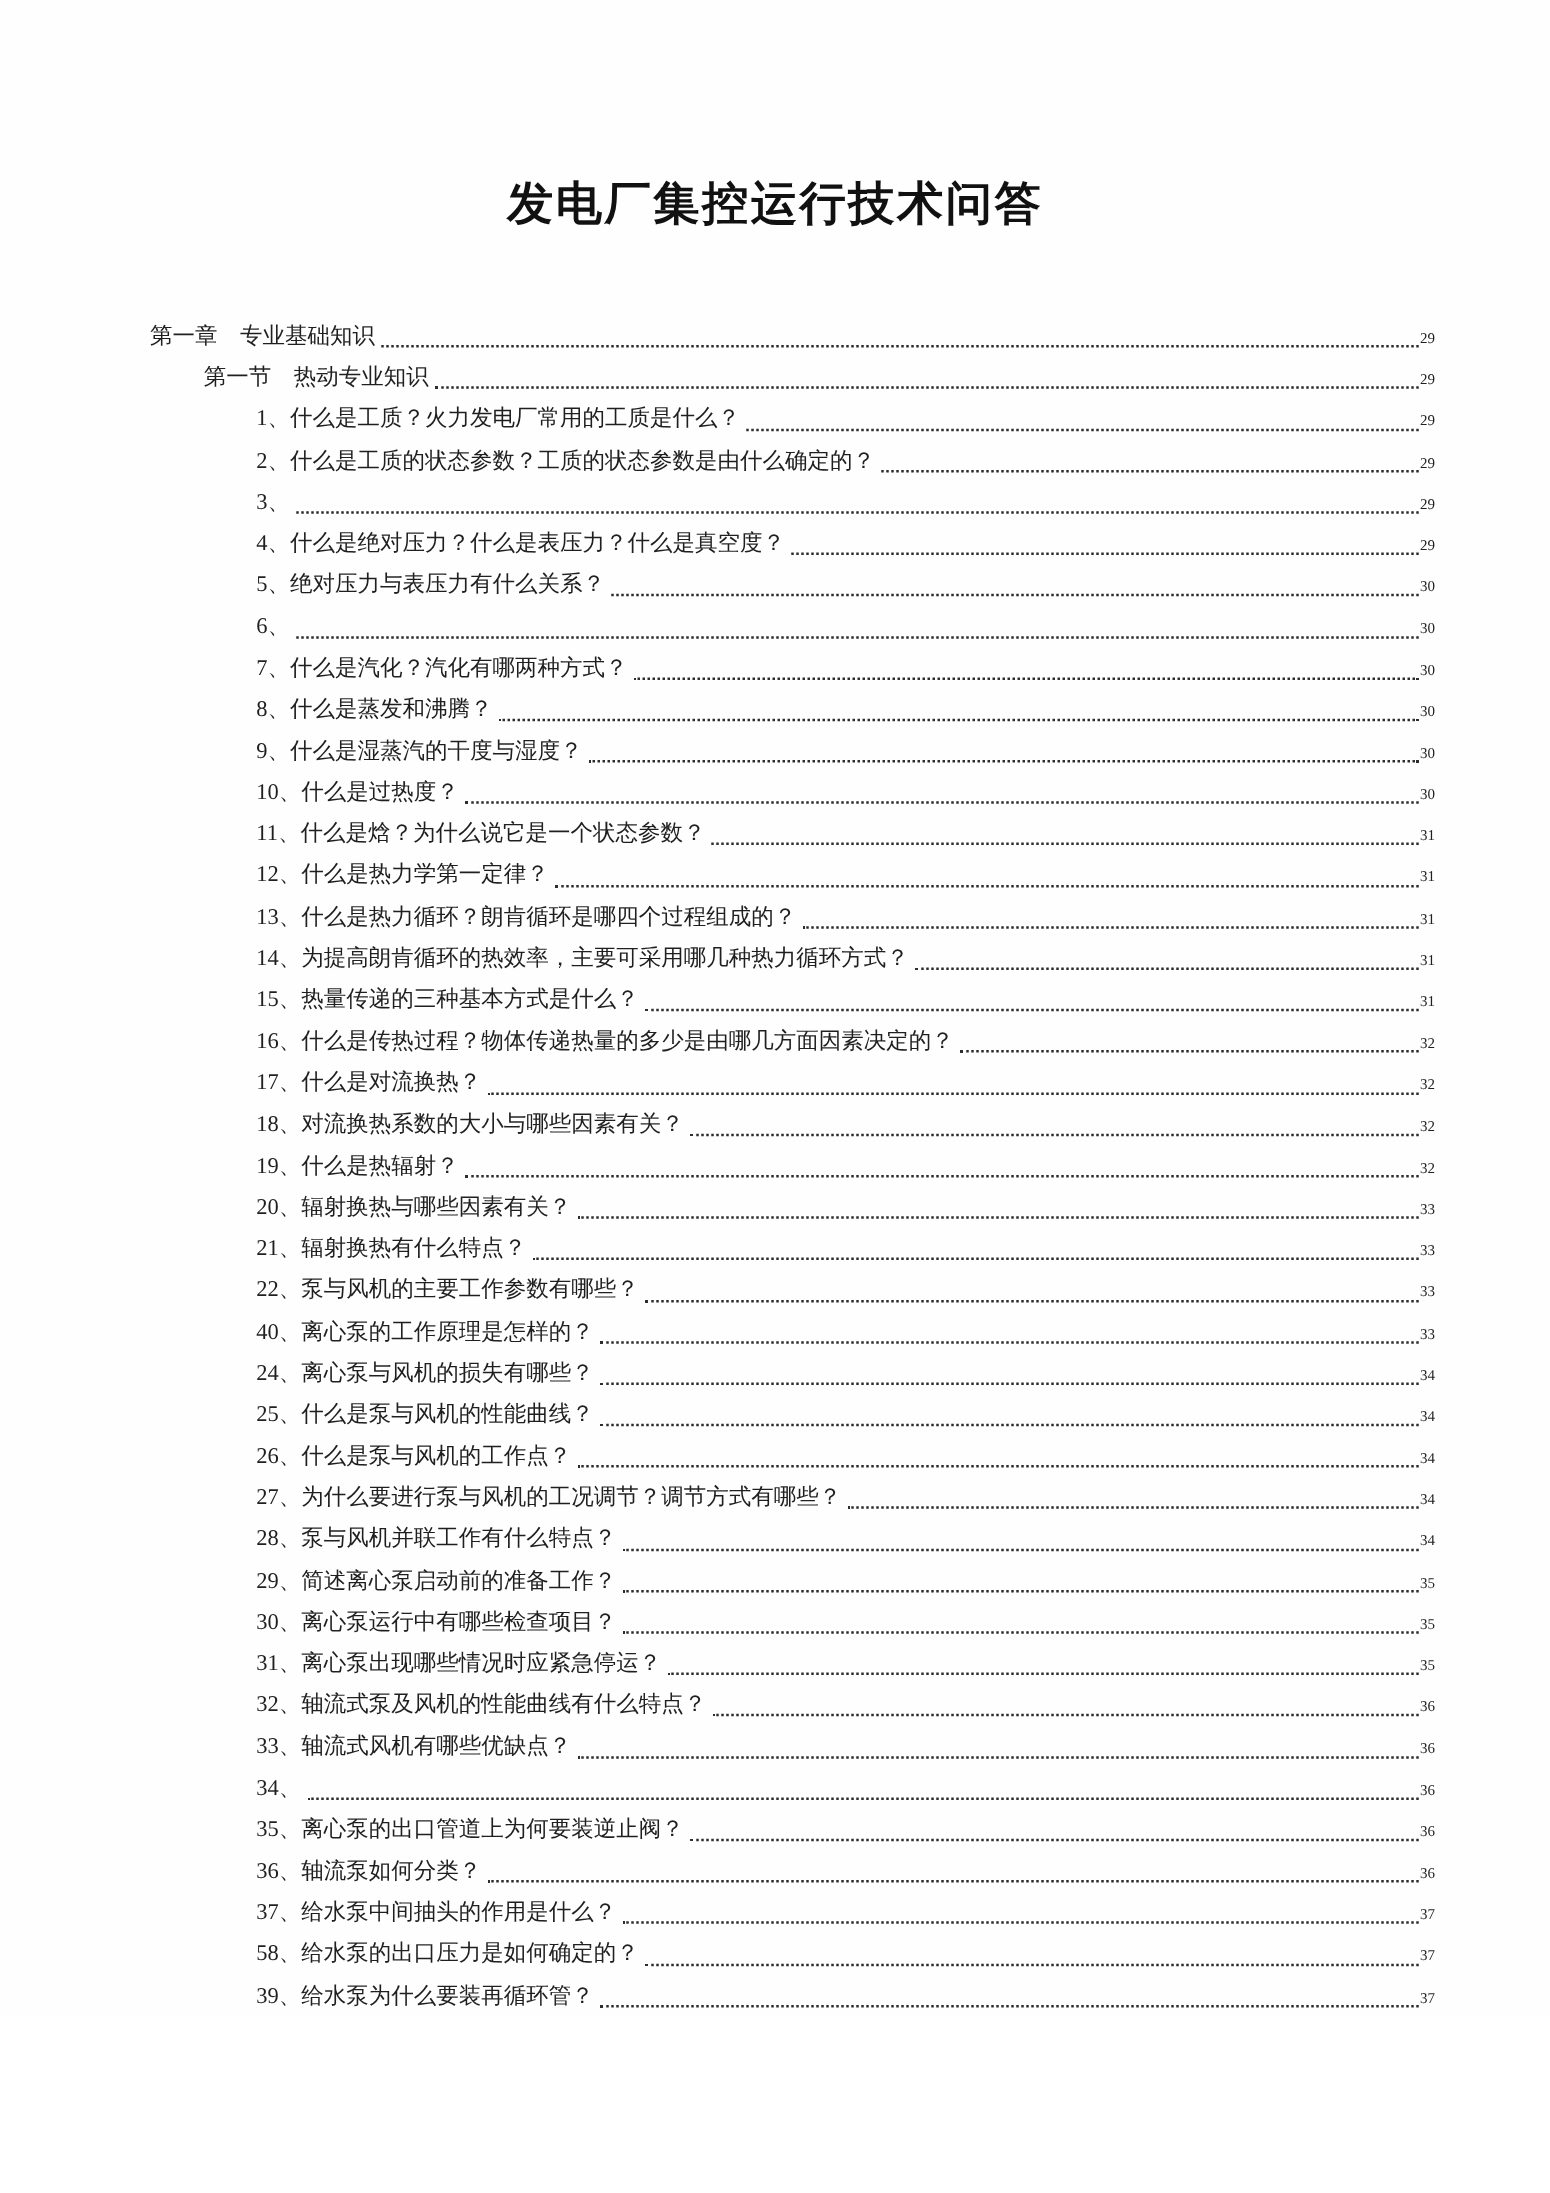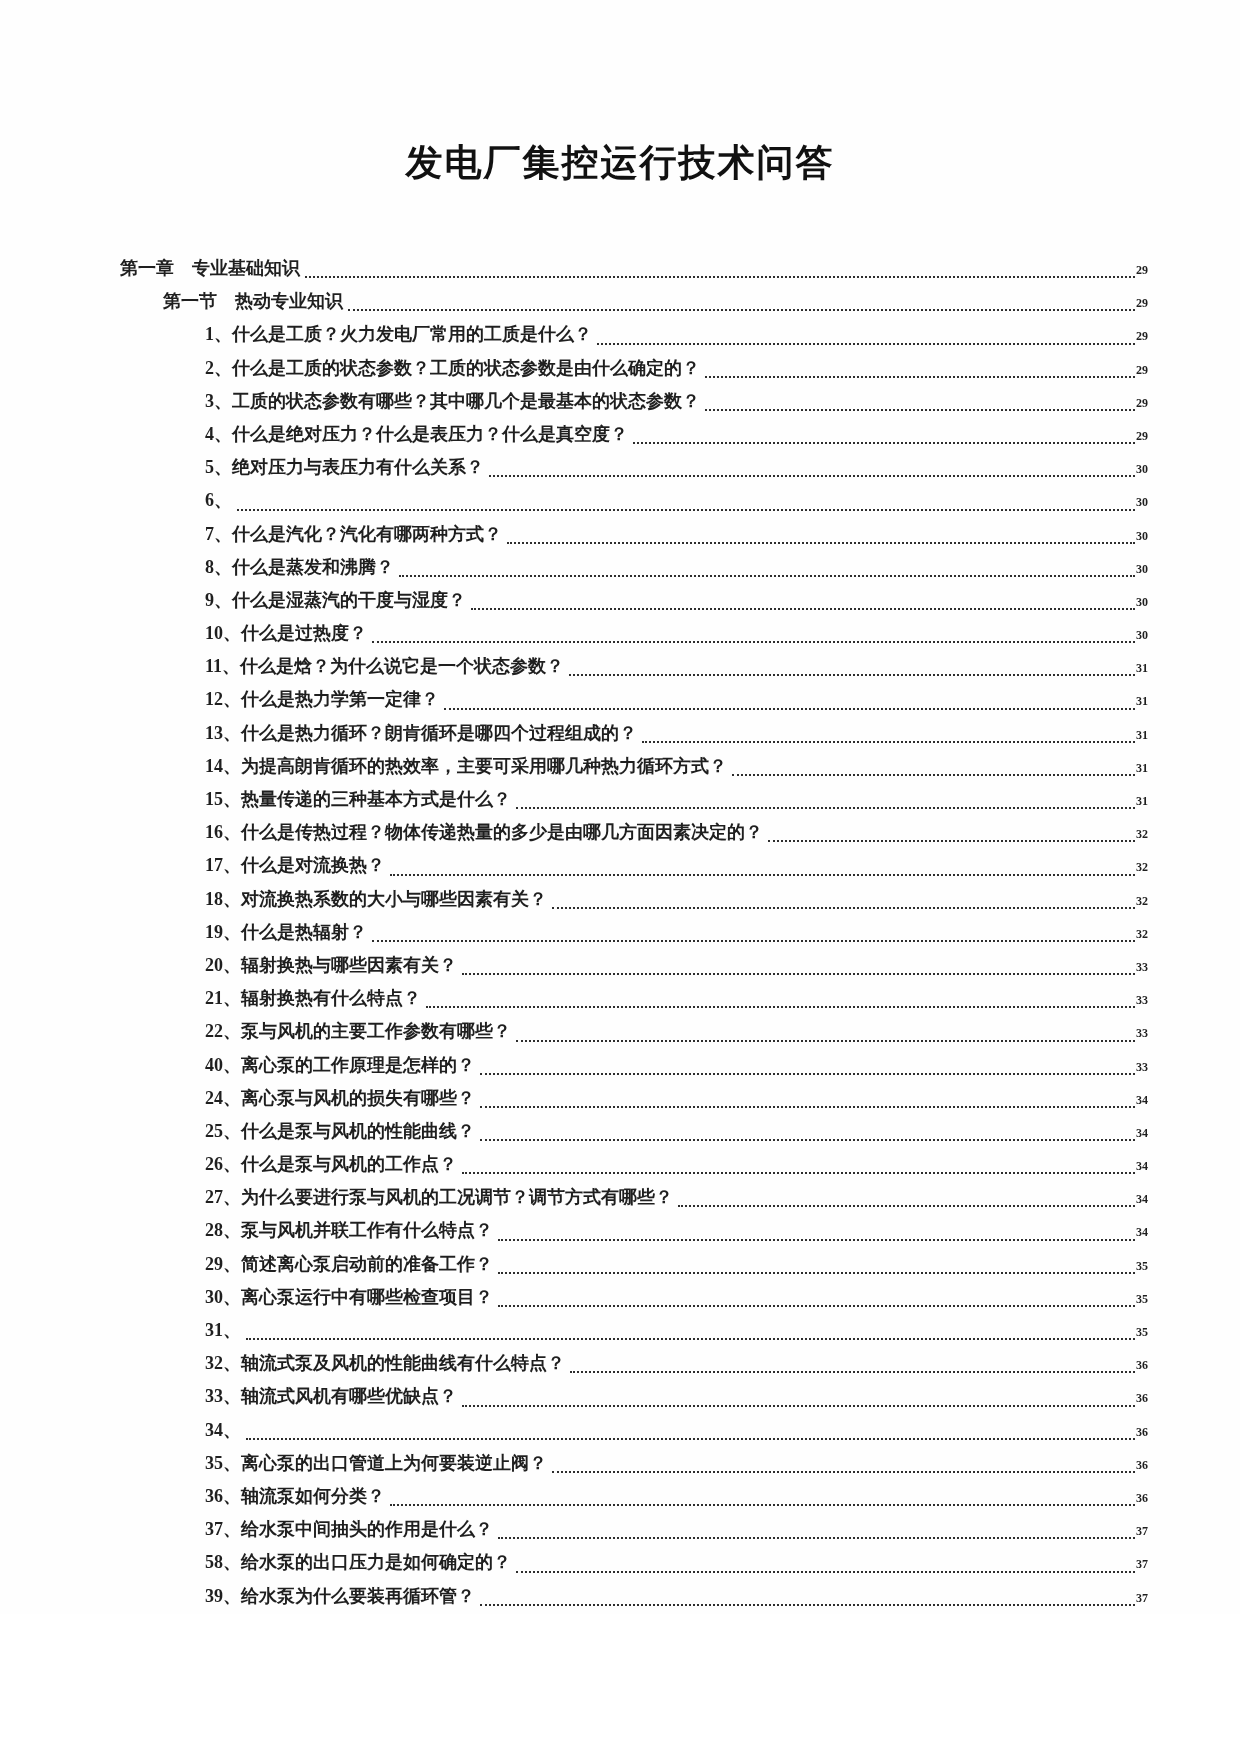--- a/index.html
+++ b/index.html
@@ -30,21 +30,20 @@
     margin: 64px 92px 0 120px; 
   }
   .toc-row {
     display: flex;
     align-items: baseline;
     height: 33.2px;
     line-height: 33.2px;
     font-size: 18px;
     white-space: nowrap;
     overflow: hidden;
-    font-weight: bold;
   }
   .toc-row.section { padding-left: 43px; }
   .toc-row.item    { padding-left: 85px; }
   .toc-row.chapter .toc-label,
   .toc-row.section .toc-label { margin-right: 18px; }
   .toc-label { flex: none; }
   .toc-title { flex: none; }
   .toc-leader {
     flex: 1 1 auto;
     min-width: 16px;
@@ -90,21 +89,20 @@
     <span class="toc-page">29</span>
   </div>
       <div class="toc-row item">
     <span class="toc-label">2、</span>
     <span class="toc-title">什么是工质的状态参数？工质的状态参数是由什么确定的？</span>
     <span class="toc-leader"></span>
     <span class="toc-page">29</span>
   </div>
       <div class="toc-row item">
     <span class="toc-label">3、</span>
-    <span class="toc-title">工质的状态参数有哪些？其中哪几个是最基本的状态参数？</span>
     <span class="toc-leader"></span>
     <span class="toc-page">29</span>
   </div>
       <div class="toc-row item">
     <span class="toc-label">4、</span>
     <span class="toc-title">什么是绝对压力？什么是表压力？什么是真空度？</span>
     <span class="toc-leader"></span>
     <span class="toc-page">29</span>
   </div>
       <div class="toc-row item">
@@ -257,20 +255,21 @@
     <span class="toc-page">35</span>
   </div>
       <div class="toc-row item">
     <span class="toc-label">30、</span>
     <span class="toc-title">离心泵运行中有哪些检查项目？</span>
     <span class="toc-leader"></span>
     <span class="toc-page">35</span>
   </div>
       <div class="toc-row item">
     <span class="toc-label">31、</span>
+    <span class="toc-title">离心泵出现哪些情况时应紧急停运？</span>
     <span class="toc-leader"></span>
     <span class="toc-page">35</span>
   </div>
       <div class="toc-row item">
     <span class="toc-label">32、</span>
     <span class="toc-title">轴流式泵及风机的性能曲线有什么特点？</span>
     <span class="toc-leader"></span>
     <span class="toc-page">36</span>
   </div>
       <div class="toc-row item">

